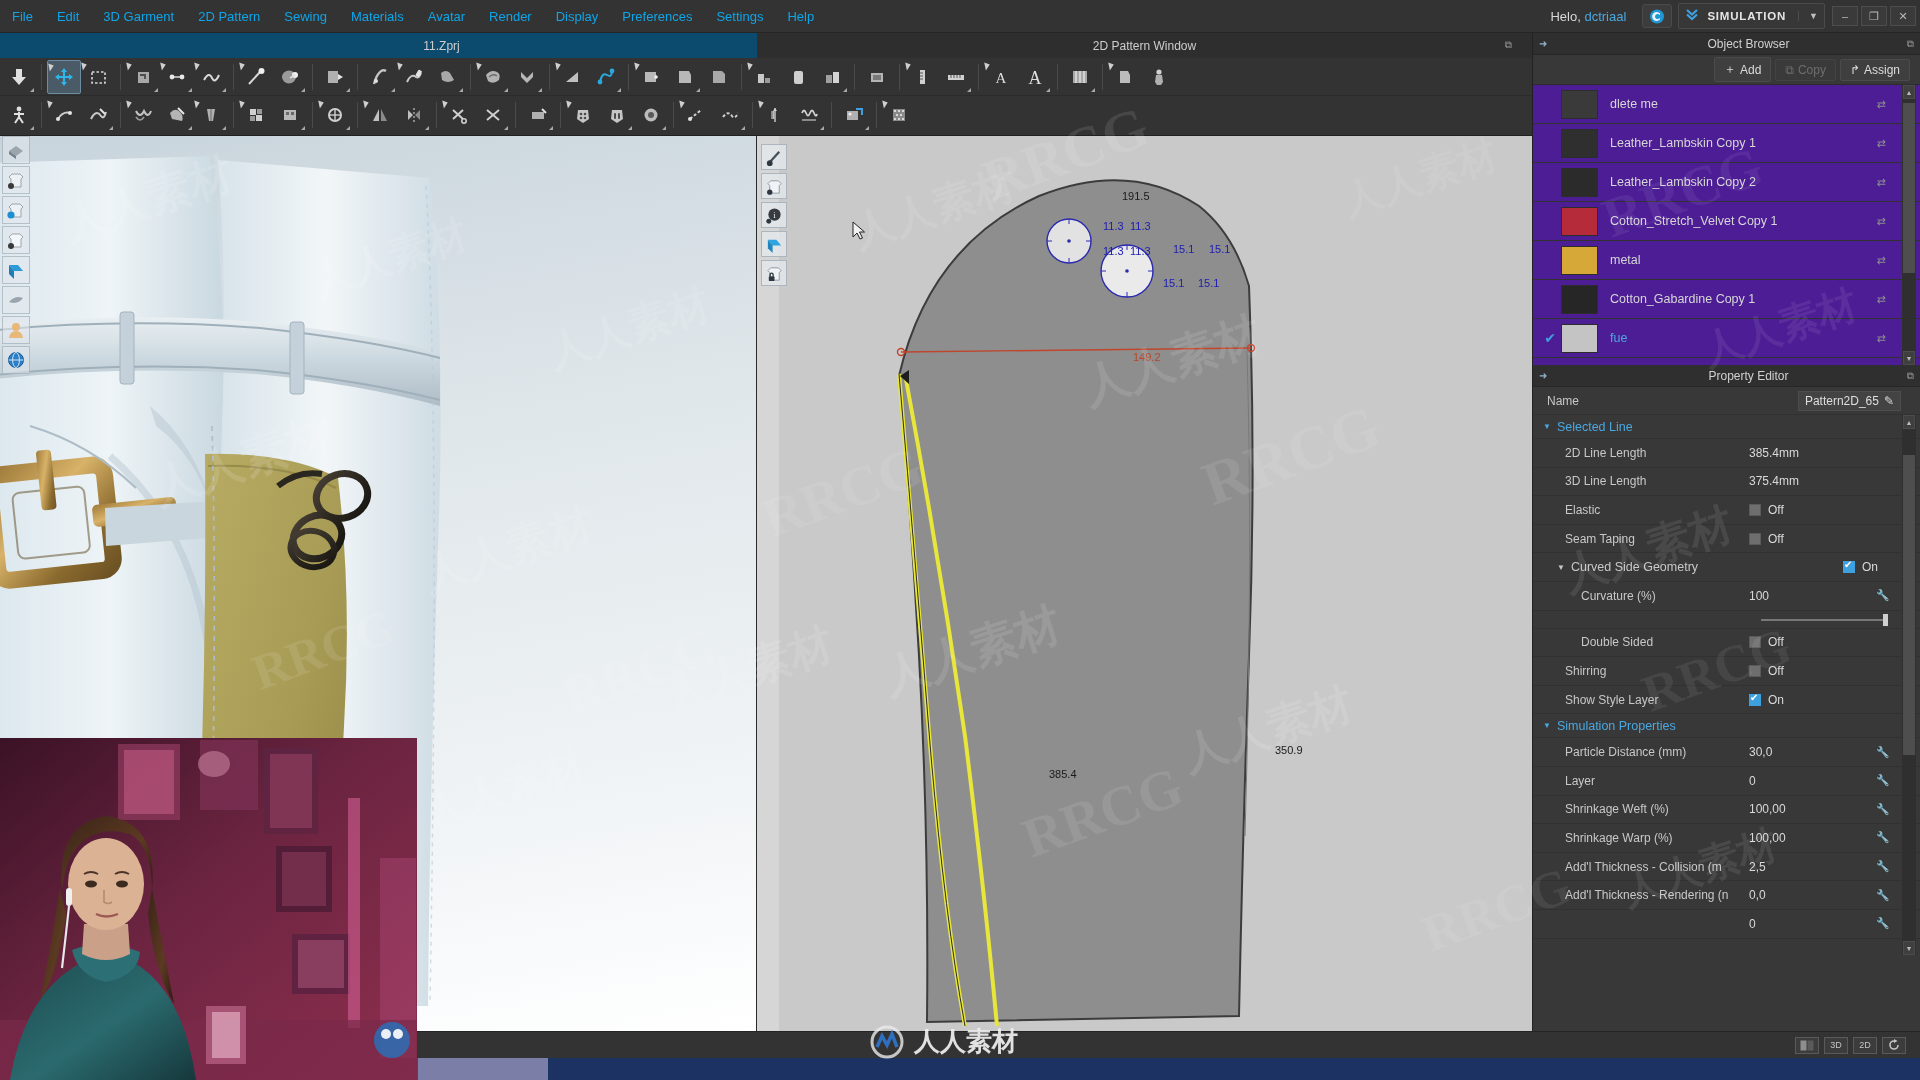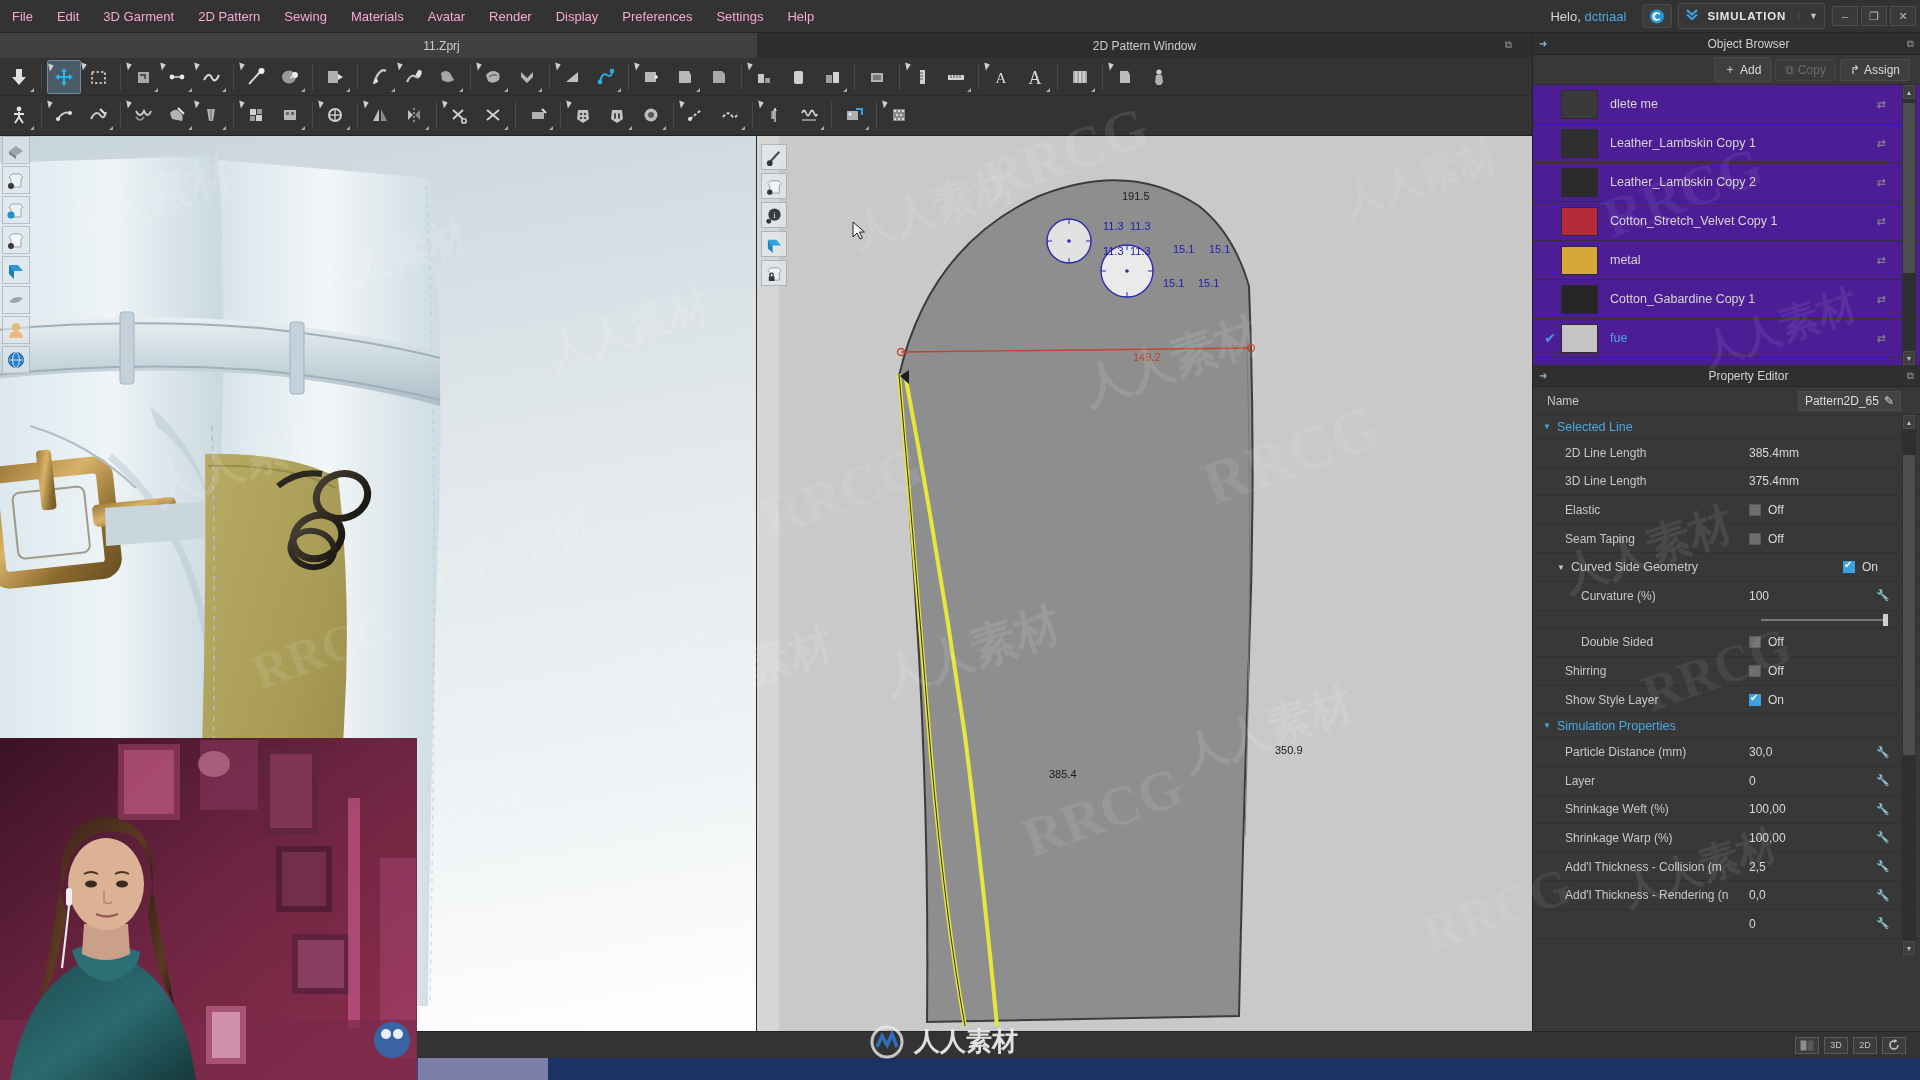--- a/index.html
+++ b/index.html
@@ -13,21 +13,21 @@
   }
 
   
   #menubar {
     position: absolute; top: 0; left: 0; width: 1920px; height: 33px;
     background: #333333;
     display: flex; align-items: center;
     border-bottom: 1px solid #252525;
   }
   .menu-item {
-    padding: 4px 12px; font-size: 13px; color: #f9a8d4;
+    padding: 4px 12px; font-size: 13px; color: #0ea5e9;
     cursor: default; white-space: nowrap;
   }
   #menubar-right {
     margin-left: auto; display: flex; align-items: center; height: 100%;
     padding-right: 4px;
   }
   #hello-text { font-size: 13px; color: #d8d8d8; padding: 0 10px; }
   #hello-user { color: #4aa8e0; }
   #cloud-btn {
     width: 30px; height: 24px; background: #3c3c3c; border: 1px solid #4a4a4a;
@@ -51,21 +51,21 @@
     font-size: 11px; color: #b8b8b8;
   }
 
   
   #docbar {
     position: absolute; top: 33px; left: 0; width: 1920px; height: 25px;
     background: #2e2e2e; border-bottom: 1px solid #222;
   }
   #doc-left {
     position: absolute; left: 0; top: 0; width: 884px; height: 25px;
-    background: #404040; display: flex; align-items: center; justify-content: center;
+    background: #0c4a6e; display: flex; align-items: center; justify-content: center;
     border-right: 1px solid #1d1d1d;
   }
   #doc-title { font-size: 12px; color: #cdcdcd; }
   #doc-left-expand { position: absolute; right: 6px; top: 6px; font-size: 10px; color: #9a9a9a; }
   #doc-right {
     position: absolute; left: 757px; top: 0; width: 775px; height: 25px;
     background: #2e2e2e; display: flex; align-items: center; justify-content: center;
   }
   #pattern-title { font-size: 12px; color: #cdcdcd; }
   #doc-right-expand { position: absolute; right: 20px; top: 6px; font-size: 10px; color: #9a9a9a; }

